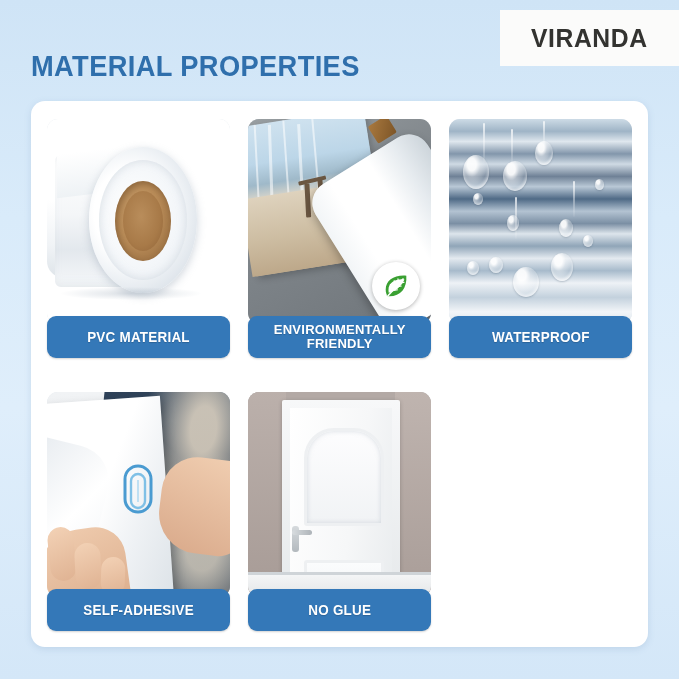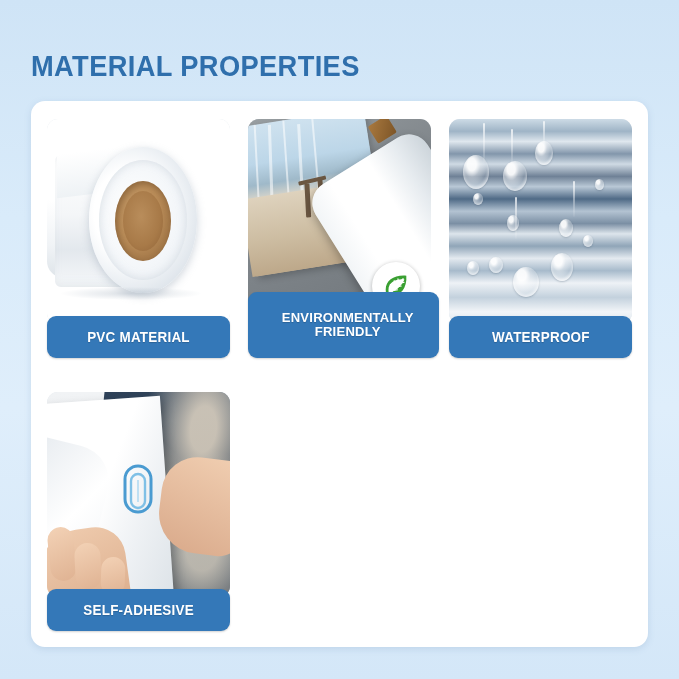--- a/index.html
+++ b/index.html
@@ -54,21 +54,21 @@
     background:#3478b8;border-radius:9px;
     display:flex;align-items:center;justify-content:center;text-align:center;
     box-shadow:0 1px 2px rgba(0,0,0,.18);
   }
   .label-text{
     color:#ffffff;font-size:14px;font-weight:700;letter-spacing:.25px;
     line-height:1.02;transform:scaleX(.96);
     text-shadow:0 1px 1px rgba(0,0,0,.18);
     padding:0 4px;
   }
-  .label.two-line{height:66px;padding-left:8px;}
+  .label.two-line{height:42px;}
   .label.two-line .label-text{font-size:13.6px;line-height:1.05;}
 
   
   .sc-pvc{position:absolute;inset:0;background:#ffffff;}
   .roll-body{
     position:absolute;left:8px;top:36px;width:128px;height:132px;
     background:linear-gradient(180deg,#ffffff 0%,#f4f6f8 45%,#e3e8ed 72%,#f6f8fa 100%);
     border-radius:6px 40px 40px 6px;
     box-shadow:inset -6px 0 12px rgba(170,180,190,.35);
   }
@@ -243,20 +243,23 @@
     background:linear-gradient(90deg,#d8dcdf,#aeb4b9);border-radius:3px;}
   .baseboard{position:absolute;left:0;bottom:0;width:183px;height:22px;
     background:linear-gradient(180deg,#f4f5f6,#e3e6e8);}
   .floorline{position:absolute;left:0;bottom:22px;width:183px;height:3px;background:#cfd4d8;}
 </style>
 </head>
 <body>
 
 <div class="page">
 
+  <div class="brand-badge">
+    <span class="brand-text">VIRANDA</span>
+  </div>
 
   <div class="page-title">MATERIAL PROPERTIES</div>
 
   <div class="panel"></div>
 
   <div class="grid">
 
     <div class="card">
       <div class="thumb">
         <div class="sc-pvc">
@@ -362,15 +365,34 @@
           <div class="adh-finger" style="left:28px;bottom:8px;width:26px;height:46px;transform:rotate(-3deg)"></div>
           <div class="adh-finger" style="left:54px;bottom:2px;width:24px;height:38px;transform:rotate(2deg)"></div>
         </div>
       </div>
       <div class="label">
         <span class="label-text">SELF-ADHESIVE</span>
       </div>
     </div>
 
 
+    <div class="card">
+      <div class="thumb">
+        <div class="sc-door">
+          <div class="wall-l"></div>
+          <div class="wall-r"></div>
+          <div class="door-frame"></div>
+          <div class="door-leaf"></div>
+          <div class="panel-top"></div>
+          <div class="panel-bot"></div>
+          <div class="handle"></div>
+          <div class="handle-bar"></div>
+          <div class="floorline"></div>
+          <div class="baseboard"></div>
+        </div>
+      </div>
+      <div class="label">
+        <span class="label-text">NO GLUE</span>
+      </div>
+    </div>
 
   </div>
 </div>
 
 </body></html>

